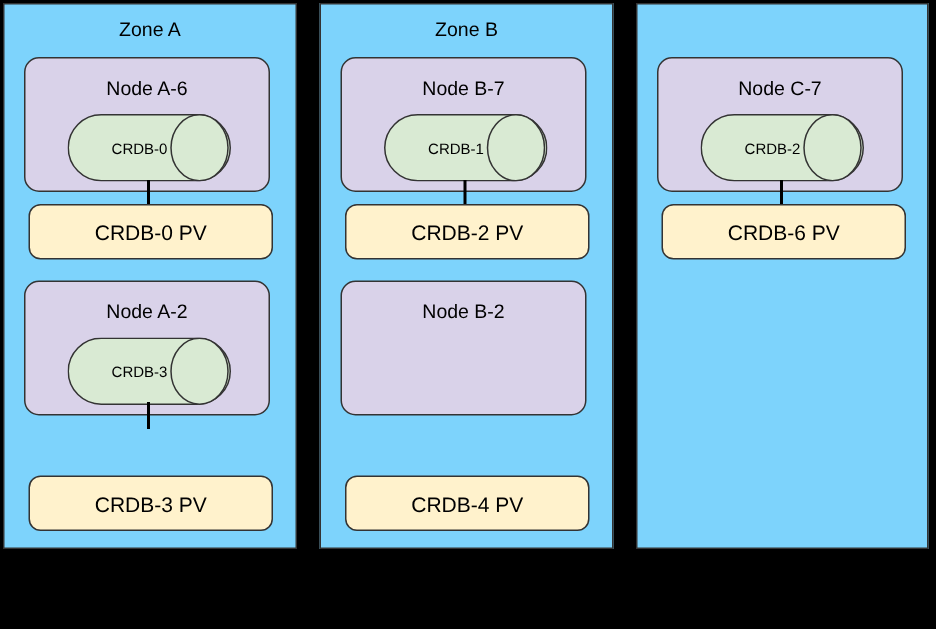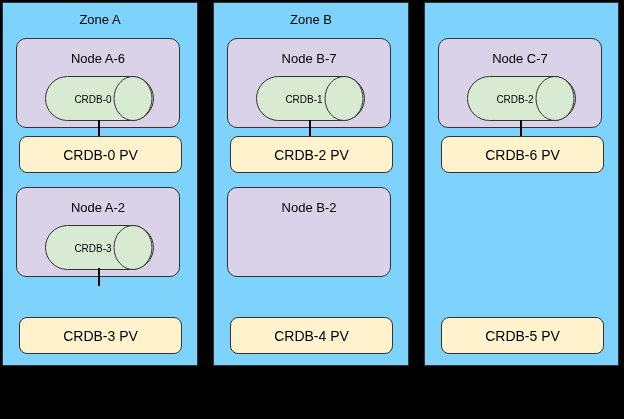--- a/index.html
+++ b/index.html
@@ -142,16 +142,13 @@
       <rect x="0.5" y="0.5" width="108" height="44" rx="22" ry="22" fill="#d9ead3" stroke="#333333" stroke-width="1"></rect>
       <ellipse cx="88" cy="22.5" rx="19" ry="22" fill="#d9ead3" stroke="#333333" stroke-width="1"></ellipse>
       <text x="48" y="26.5" text-anchor="middle" font-size="10" fill="#000000">CRDB-2</text>
     </svg>
   </div>
   <div class="connector c1"></div>
   <div class="pv pv1">
     <span>CRDB-6 PV</span>
   </div>
 
-  <div class="pv pv2">
-    <span>CRDB-5 PV</span>
-  </div>
 </div>
 
 </body></html>

